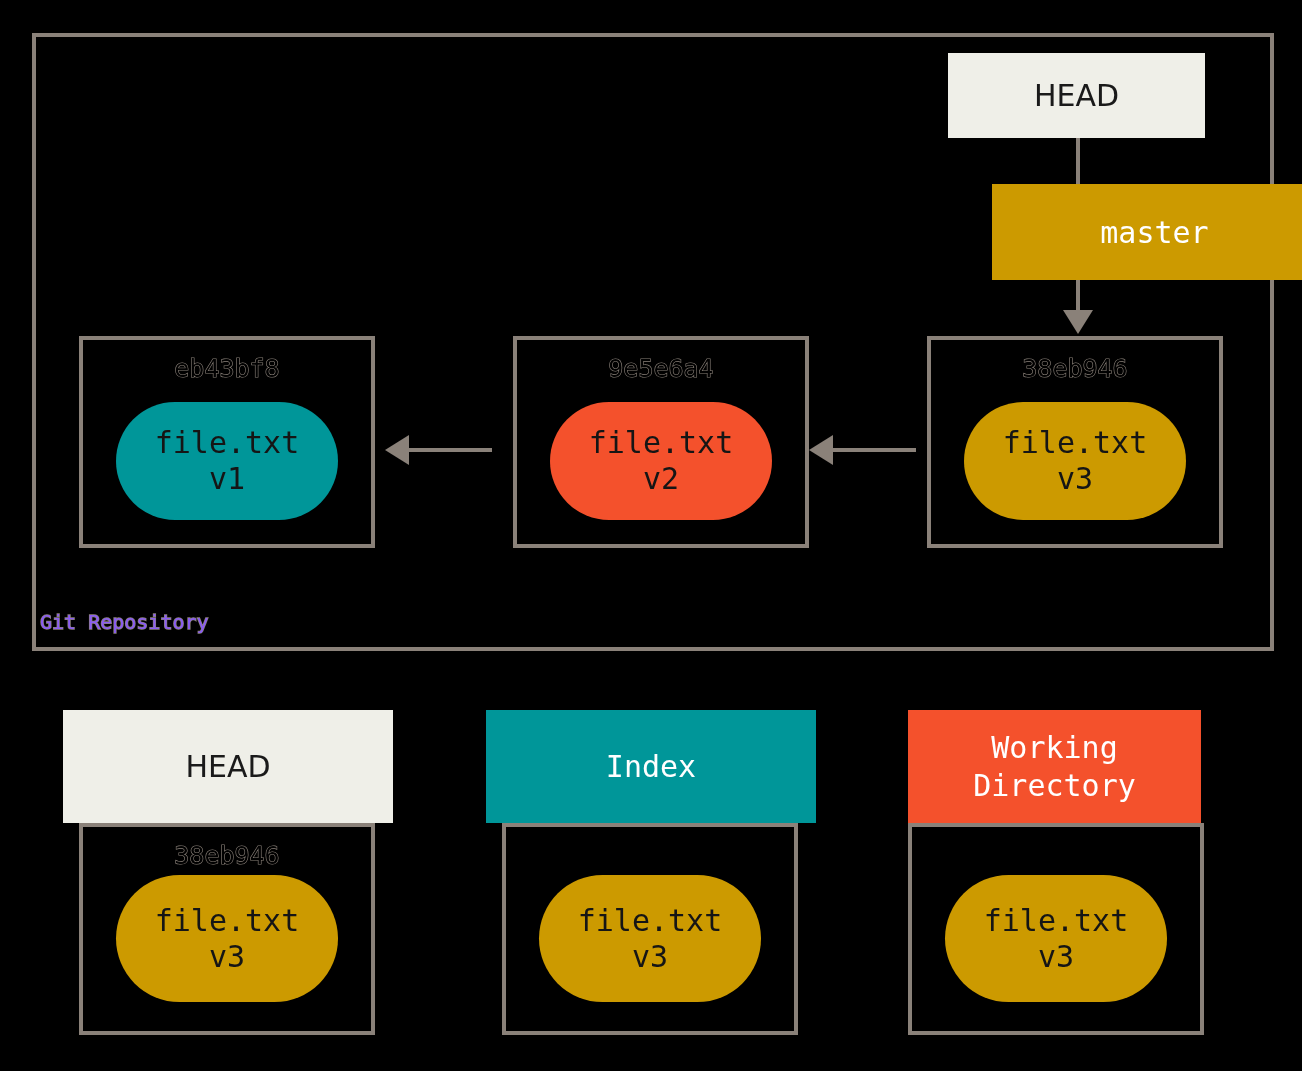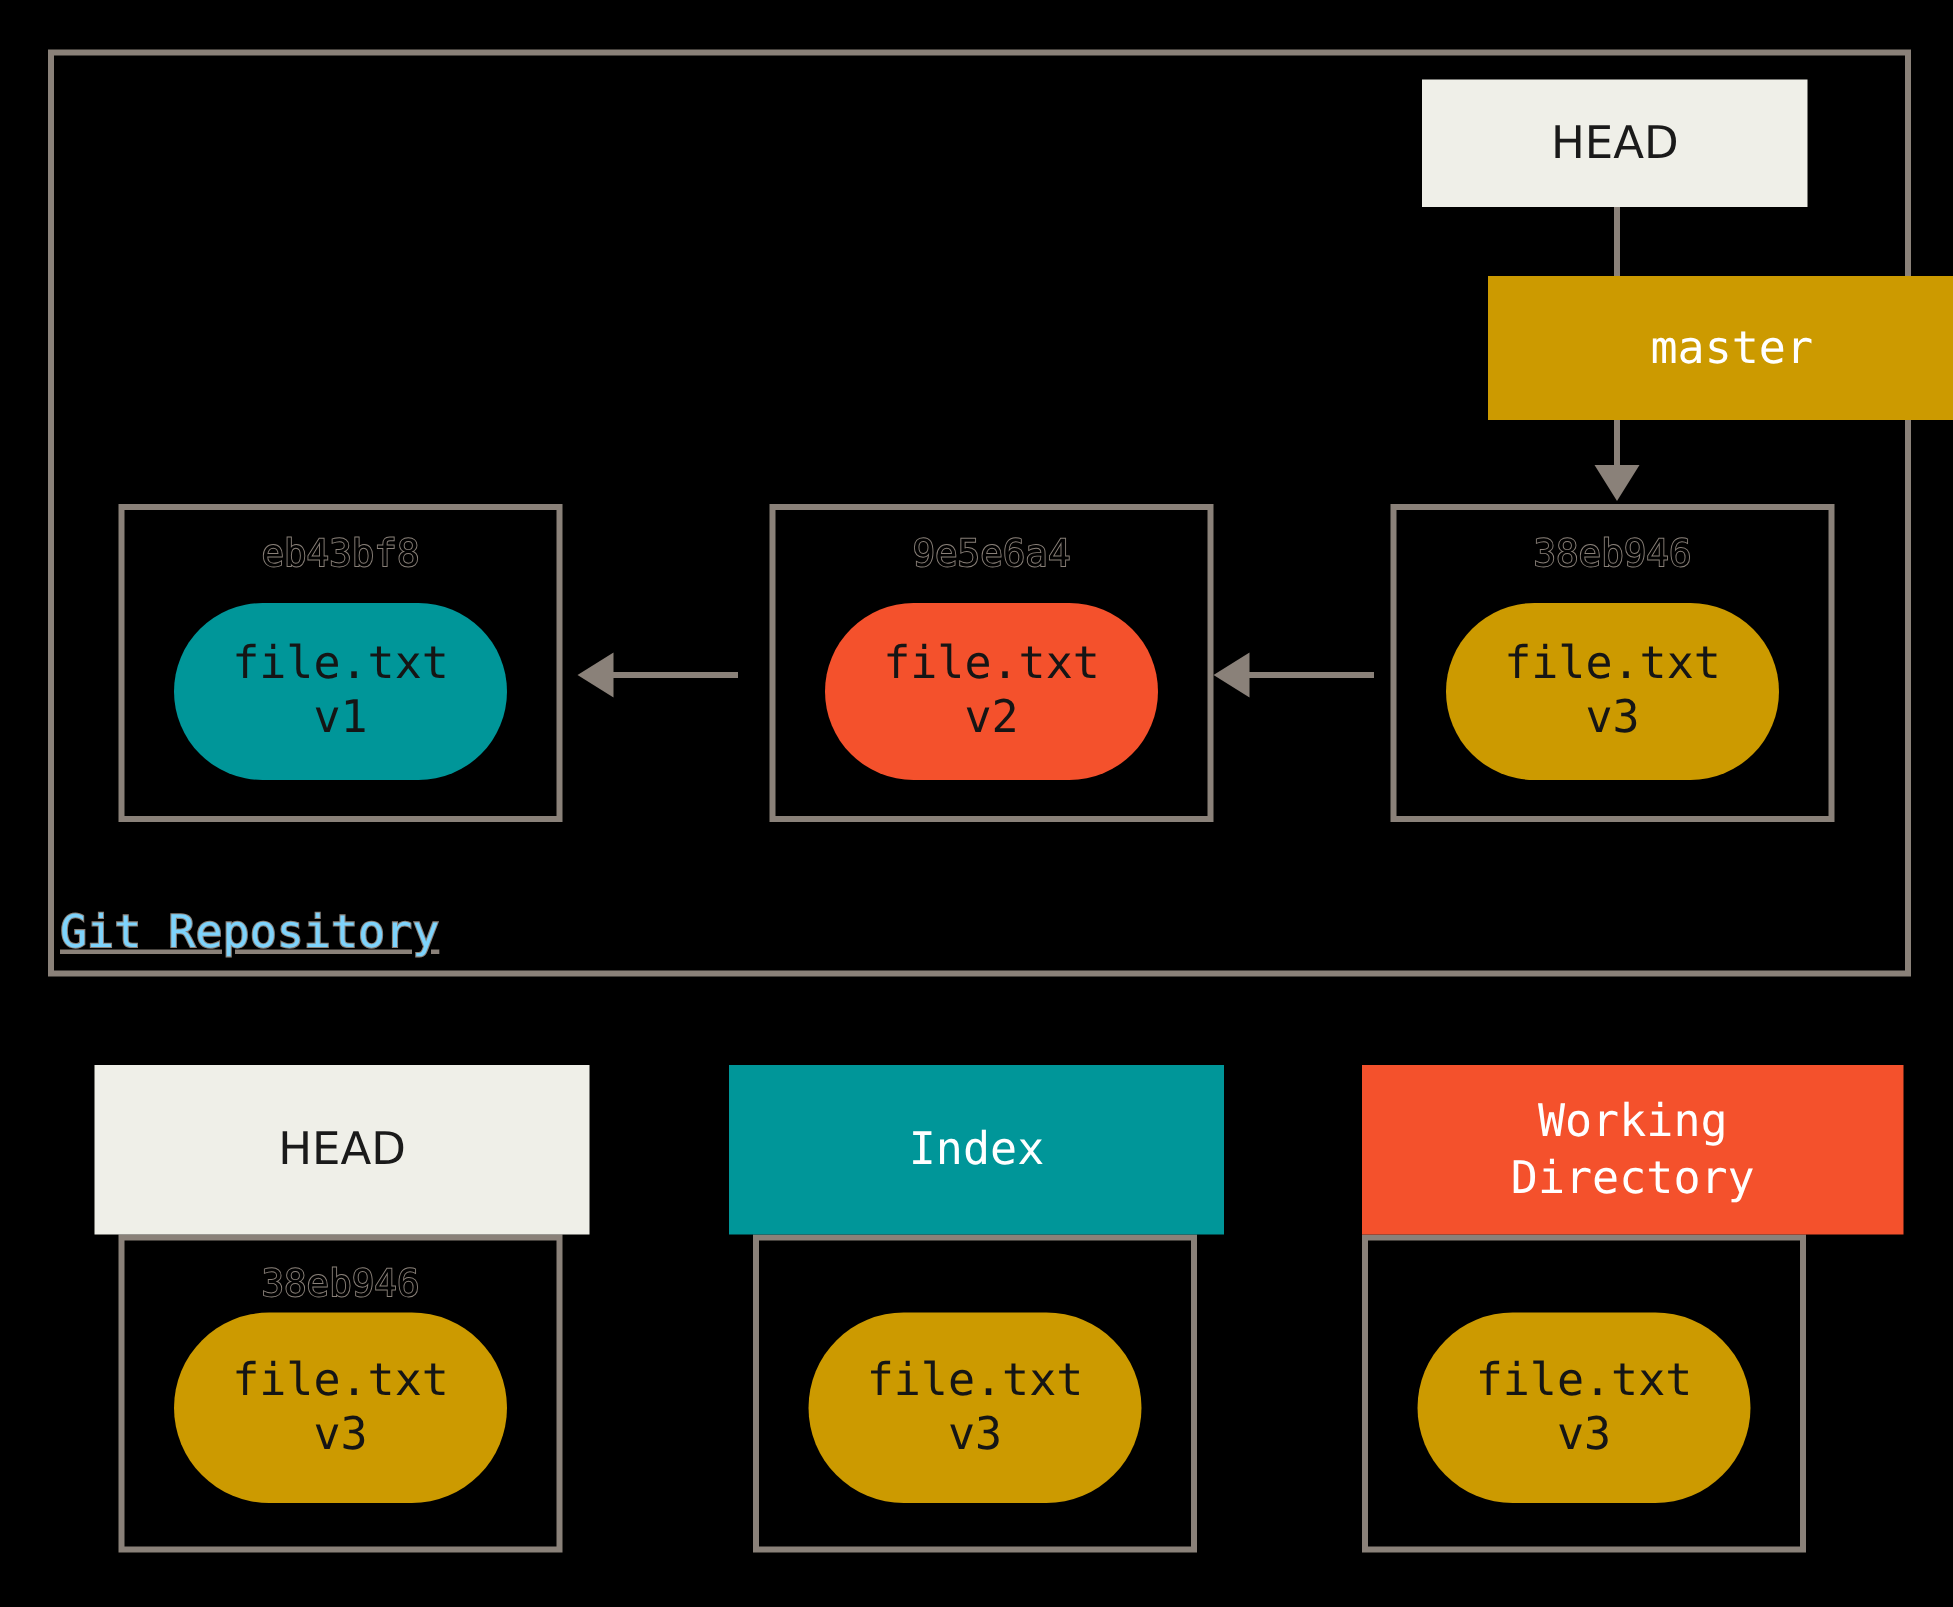--- a/index.html
+++ b/index.html
@@ -24,29 +24,28 @@
     top: 33px;
     width: 1242px;
     height: 618px;
     border: 4px solid #8a8179;
     background: transparent;
   }
 
   #repo-label {
     left: 40px;
     top: 603px;
-    font-size: 30px;
+    font-size: 20px;
     line-height: 38px;
     letter-spacing: 0px;
-    color: #7dd3fc;
+    color: #8b5cf6;
     -webkit-text-stroke: 1.4px #8a8179;
     paint-order: stroke fill;
     white-space: nowrap;
     z-index: 6;
-    text-decoration: underline;
   }
 
   
   #head-pointer {
     left: 948px;
     top: 53px;
     width: 257px;
     height: 85px;
     background: #efefe8;
     display: flex;
@@ -184,21 +183,21 @@
     font-family: "DejaVu Sans", "Liberation Sans", sans-serif;
   }
   #stage-index-header {
     left: 486px;
     width: 330px;
     background: #009699;
     color: #ffffff;
   }
   #stage-wd-header {
     left: 908px;
-    width: 361px;
+    width: 293px;
     background: #f4512c;
     color: #ffffff;
   }
   .stage-header span { display: block; text-align: center; }
 
   .stage-hash {
     position: absolute;
     left: 0;
     right: 0;
     top: 14px;

